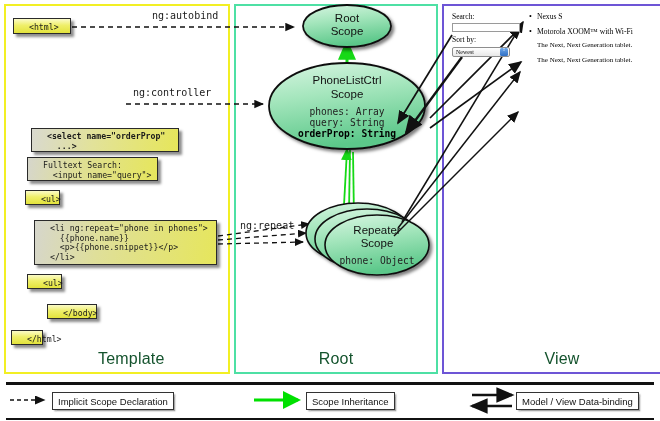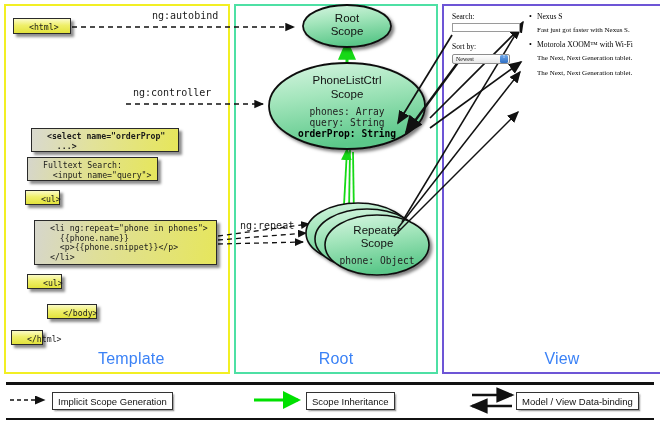--- a/index.html
+++ b/index.html
@@ -28,21 +28,21 @@
   #panel-template { left: 4px;   top: 4px;  width: 226px; height: 370px; border: 2px solid #f2ef24; }
   #panel-model    { left: 234px; top: 4px;  width: 204px; height: 370px; border: 2px solid #4ee0a4; }
   #panel-view     { left: 442px; top: 4px;  width: 240px; height: 370px; border: 2px solid #6d55d6; }
 
   .panel-label {
     position: absolute;
     bottom: 4px;
     left: 0; right: 0;
     text-align: center;
     font-size: 16px;
-    color: #3b82f6;
+    color: #14532d;
     letter-spacing: .2px;
   }
   #panel-template .panel-label { text-align: left; padding-left: 92px; }
 
   
   .codebox {
     position: absolute;
     background: linear-gradient(180deg, #fbfbc9 0%, #efef6a 45%, #e3e33c 100%);
     border: 1.6px solid #2a2a2a;
     box-shadow: 2.5px 2.5px 2.5px rgba(0,0,0,.45);
@@ -321,30 +321,29 @@
 
       <line x1="402" y1="222" x2="523" y2="22" stroke="#111" stroke-width="1.5" marker-end="url(#ah-black-lg)"></line>
       <line x1="398" y1="228" x2="520" y2="72" stroke="#111" stroke-width="1.5" marker-end="url(#ah-black-lg)"></line>
       <line x1="394" y1="236" x2="518" y2="112" stroke="#111" stroke-width="1.5" marker-end="url(#ah-black-lg)"></line>
     </g>
   </svg>
 
   <div id="view-inner">
     <div class="v-label">Search:</div>
     <input class="v-input" type="text" value="" placeholder="" style="">
-    <div class="v-label" style="margin-top:10px;">Sort by:</div>
+    <div class="v-label" style="margin-top:3px;">Sort by:</div>
     <div class="v-select">
       <span>Newest</span>
       <span class="arrowbtn">↕</span>
     </div>
 
     <div id="phone-list">
       <div class="p-item">
         <div class="p-name">Nexus S</div>
-        <div class="p-snip">Fast just got faster with Nexus S.</div>
       </div>
       <div class="p-item">
         <div class="p-name">Motorola XOOM™ with Wi-Fi</div>
         <div class="p-snip">The Next, Next Generation tablet.</div>
       </div>
       <div class="p-item">
         <div class="p-snip">The Next, Next Generation tablet.</div>
       </div>
     </div>
   </div>
@@ -364,18 +363,18 @@
       </defs>
 
       <line x1="10" y1="18" x2="44" y2="18" stroke="#111" stroke-width="1.5" stroke-dasharray="4,3" marker-end="url(#lah-black)"></line>
 
       <line x1="254" y1="18" x2="298" y2="18" stroke="#00e000" stroke-width="3" marker-end="url(#lah-green)"></line>
 
       <line x1="472" y1="13" x2="512" y2="13" stroke="#111" stroke-width="2.6" marker-end="url(#lah-black)"></line>
       <line x1="512" y1="24" x2="472" y2="24" stroke="#111" stroke-width="2.6" marker-end="url(#lah-black)"></line>
     </svg>
 
-    <div class="legend-box" style="left:52px; top:10px;">Implicit Scope Generation</div>
+    <div class="legend-box" style="left:52px; top:10px;">Implicit Scope Declaration</div>
     <div class="legend-box" style="left:516px; top:10px;">Model / View Data-binding</div>
     <div class="legend-box" style="left:306px; top:10px;">Scope Inheritance</div>
   </div>
 
 </div>
 
 </body></html>

